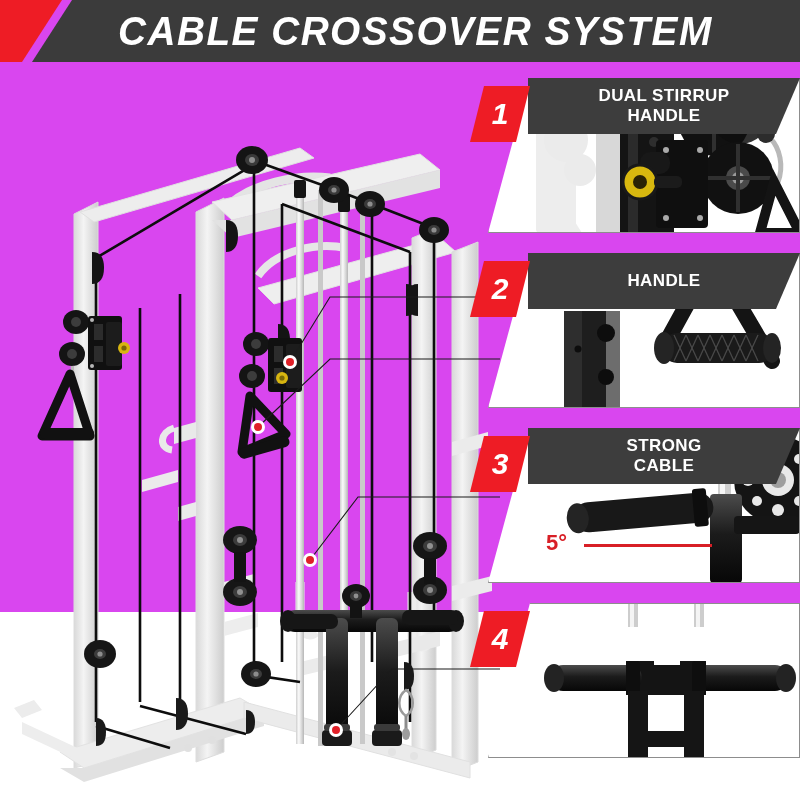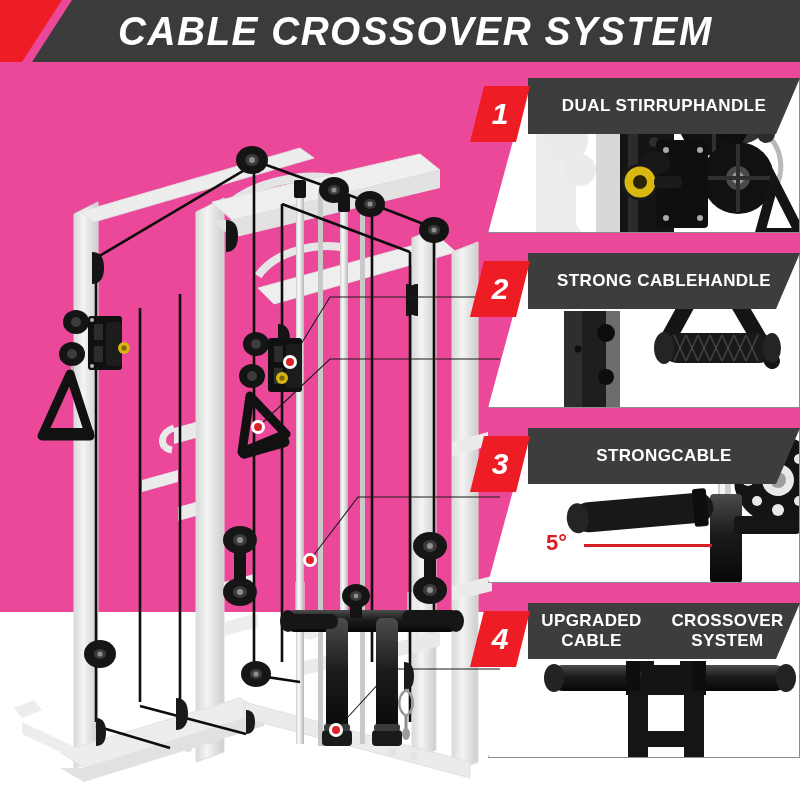--- a/index.html
+++ b/index.html
@@ -1,18 +1,18 @@
 <!DOCTYPE html>
 <html><head>
 <meta charset="utf-8">
 <style>
   html,body{margin:0;padding:0;background:#fff;}
   body{width:800px;height:800px;overflow:hidden;
        font-family:"Liberation Sans","DejaVu Sans",sans-serif;}
-  #stage{position:relative;width:800px;height:612px;background:#ec4899;}
+  #stage{position:relative;width:800px;height:612px;background:#d946ef;}
 
   
   #header{position:absolute;left:0;top:0;width:800px;height:62px;overflow:hidden;}
   #header-red{position:absolute;left:0;top:0;width:78px;height:62px;
       background:#ee1c25;
       clip-path:polygon(0 0,62px 0,22px 62px,0 62px);}
   #header-bar{position:absolute;left:0;top:0;width:800px;height:62px;
       background:#3b3b3b;
       clip-path:polygon(72px 0,800px 0,800px 62px,32px 62px);}
   #header-title{position:absolute;left:118px;top:0;height:62px;
@@ -29,21 +29,21 @@
   .panel{position:absolute;left:488px;width:312px;height:155px;}
   .panel-shape{position:absolute;inset:0;
       background:#fff;border:1px solid #8d8d8d;
       clip-path:polygon(42px 0,312px 0,312px 155px,0 155px);}
   .panel-art{position:absolute;inset:0;overflow:hidden;
       clip-path:polygon(43px 1px,311px 1px,311px 154px,1px 154px);}
   .panel-art svg{position:absolute;left:0;top:0;}
   .panel-label{position:absolute;left:40px;top:0;width:272px;height:56px;
       background:#3d3d3d;
       clip-path:polygon(0 0,272px 0,248px 56px,0 56px);
-      display:flex;align-items:center;justify-content:center;
+      display:flex;flex-direction:column;align-items:center;justify-content:center;
       color:#fff;font-size:17px;font-weight:bold;line-height:1.16;
       letter-spacing:.4px;text-align:center;}
   .panel-label .l2{display:block;}
   .badge{position:absolute;left:-18px;top:8px;width:60px;height:56px;
       background:#ee1c25;
       clip-path:polygon(14px 0,60px 0,46px 56px,0 56px);
       display:flex;align-items:center;justify-content:center;
       color:#fff;font-size:30px;font-weight:bold;font-style:italic;
       letter-spacing:0;}
 </style>
@@ -398,21 +398,20 @@
         <rect x="174" y="80" width="112" height="30" rx="15" fill="#1a1a1a"></rect>
         <g stroke="#4e4e4e" stroke-width="1.3" opacity=".9">
           <path d="M186,82 l12,26 M198,82 l12,26 M210,82 l12,26 M222,82 l12,26 M234,82 l12,26 M246,82 l12,26 M258,82 l12,26"></path>
           <path d="M198,82 l-12,26 M210,82 l-12,26 M222,82 l-12,26 M234,82 l-12,26 M246,82 l-12,26 M258,82 l-12,26 M270,82 l-12,26"></path>
         </g>
         <ellipse cx="176" cy="95" rx="10" ry="16" fill="#242424"></ellipse>
         <ellipse cx="284" cy="95" rx="9" ry="15" fill="#242424"></ellipse>
       </svg>
     </div>
     <div class="panel-label">
-      <span>STRONG CABLE</span>
       <span class="l2">HANDLE</span>
     </div>
     <div class="badge">2</div>
   </div>
 
   <div class="panel" style="top:428px">
     <div class="panel-shape"></div>
     <div class="panel-art">
       <svg width="312" height="155" viewBox="0 0 312 155">
         <rect x="0" y="0" width="312" height="155" fill="#ffffff"></rect>
@@ -480,20 +479,16 @@
         <ellipse cx="298" cy="75" rx="10" ry="14" fill="#232323"></ellipse>
         <rect x="204" y="58" width="14" height="34" rx="3" fill="#0e0e0e"></rect>
 
         <rect x="140" y="88" width="20" height="67" fill="#151515"></rect>
         <rect x="196" y="88" width="20" height="67" fill="#151515"></rect>
         <rect x="140" y="128" width="76" height="16" fill="#151515"></rect>
 
         <rect x="160" y="92" width="36" height="36" fill="#ffffff"></rect>
       </svg>
     </div>
-    <div class="panel-label">
-      <span>UPGRADED CABLE</span>
-      <span class="l2">CROSSOVER SYSTEM</span>
-    </div>
     <div class="badge">4</div>
   </div>
 
 </div>
 
 </body></html>

